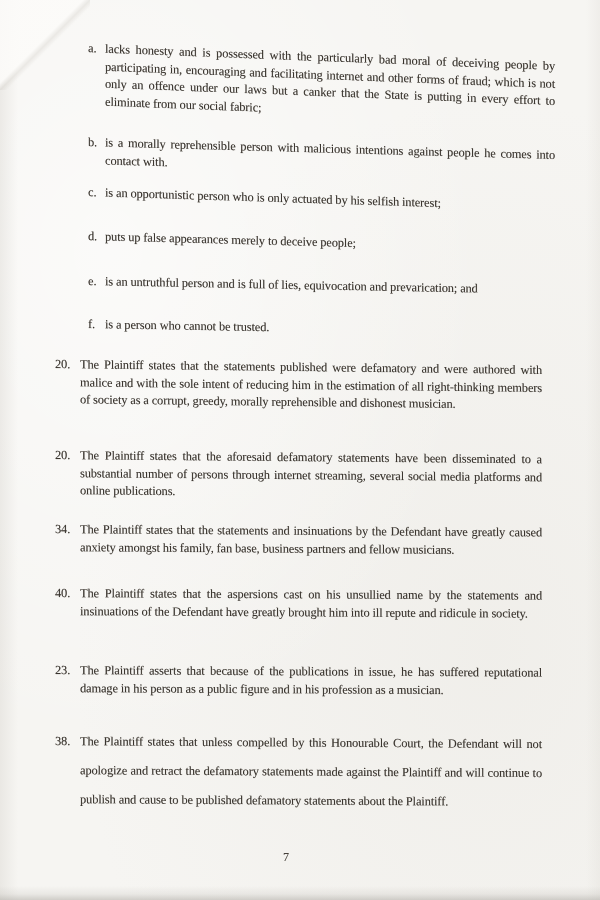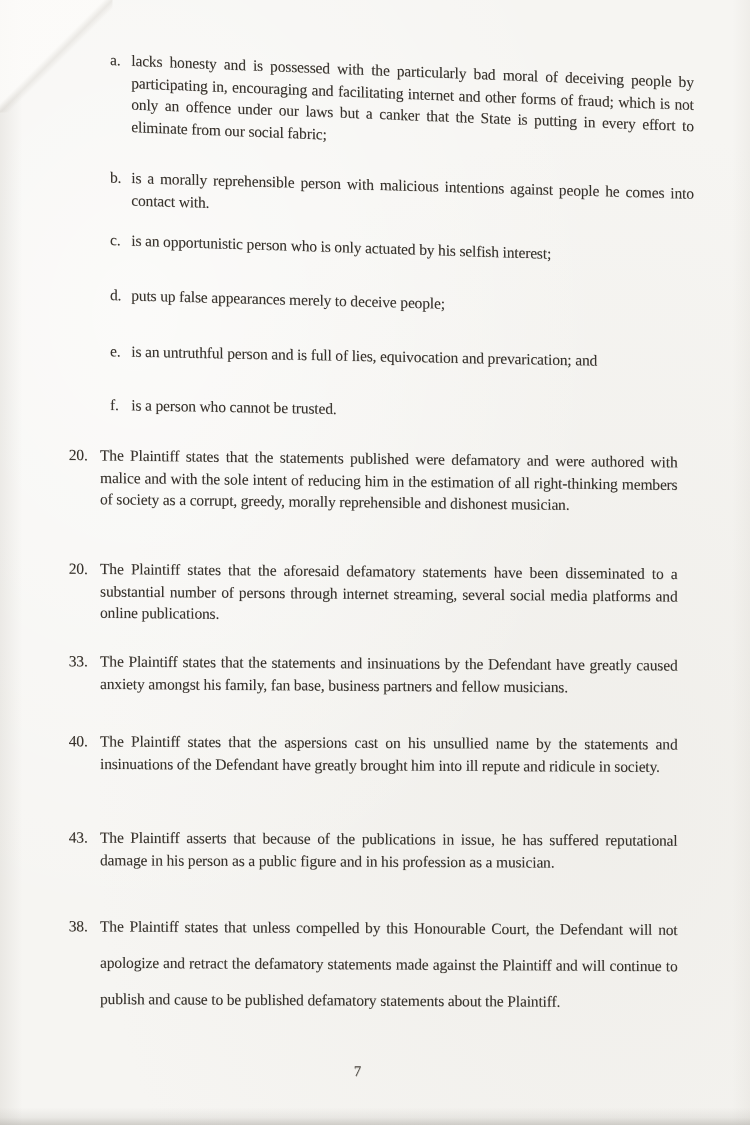--- a/index.html
+++ b/index.html
@@ -94,29 +94,29 @@
 
   <div class="row numbered r-19">
     <span class="lab">20.</span>
     <div class="txt">The Plaintiff states that the statements published were defamatory and were authored with malice and with the sole intent of reducing him in the estimation of all right-thinking members of society as a corrupt, greedy, morally reprehensible and dishonest musician.</div>
   </div>
   <div class="row numbered r-20">
     <span class="lab">20.</span>
     <div class="txt">The Plaintiff states that the aforesaid defamatory statements have been disseminated to a substantial number of persons through internet streaming, several social media platforms and online publications.</div>
   </div>
   <div class="row numbered r-21">
-    <span class="lab">33.</span>
+    <span class="lab">34.</span>
     <div class="txt">The Plaintiff states that the statements and insinuations by the Defendant have greatly caused anxiety amongst his family, fan base, business partners and fellow musicians.</div>
   </div>
   <div class="row numbered r-22">
     <span class="lab">40.</span>
     <div class="txt">The Plaintiff states that the aspersions cast on his unsullied name by the statements and insinuations of the Defendant have greatly brought him into ill repute and ridicule in society.</div>
   </div>
   <div class="row numbered r-23">
-    <span class="lab">43.</span>
+    <span class="lab">23.</span>
     <div class="txt">The Plaintiff asserts that because of the publications in issue, he has suffered reputational damage in his person as a public figure and in his profession as a musician.</div>
   </div>
   <div class="row numbered r-24">
     <span class="lab">38.</span>
     <div class="txt">The Plaintiff states that unless compelled by this Honourable Court, the Defendant will not apologize and retract the defamatory statements made against the Plaintiff and will continue to publish and cause to be published defamatory statements about the Plaintiff.</div>
   </div>
 
   <div class="page-number">7</div>
 </div>
 

